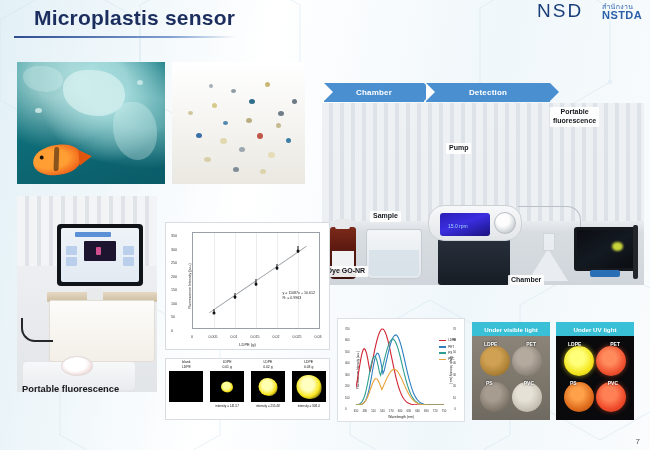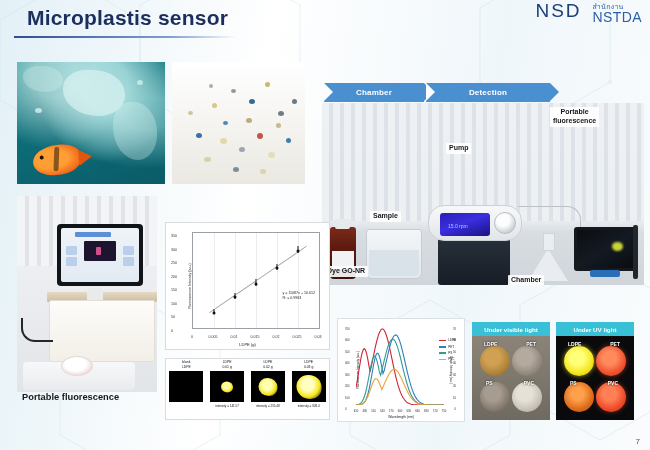--- a/index.html
+++ b/index.html
@@ -11,38 +11,38 @@
   }
   
   #bg-watermark{
     position:absolute;inset:0;
     background:
       linear-gradient(100deg, rgba(222,238,245,.85) 0%, rgba(255,255,255,.95) 38%, rgba(238,246,250,.9) 70%, rgba(250,252,253,1) 100%);
   }
   #bg-watermark svg{position:absolute;inset:0;opacity:.5;}
   
   #slide-title{
-    position:absolute;left:27px;top:6px;
+    position:absolute;left:34px;top:6px;
     font-size:21px;font-weight:bold;color:#1c2e5e;letter-spacing:.2px;
     white-space:nowrap;
   }
   #title-underline{
     position:absolute;left:14px;top:36px;width:222px;height:2px;
     background:linear-gradient(90deg,#2f4c8f 0%,#7f9fd0 70%,rgba(127,159,208,0) 100%);
   }
   #logo{
-    position:absolute;right:8px;top:1px;display:flex;align-items:flex-start;gap:11px;
+    position:absolute;right:8px;top:1px;display:flex;align-items:flex-start;gap:19px;
   }
   #logo-nsd{
     font-size:19px;font-weight:300;color:#1a3f7a;letter-spacing:2px;line-height:1;
     font-family:"Liberation Sans", sans-serif;
   }
   #logo-stack{display:flex;flex-direction:column;line-height:1;padding-top:2px;}
   #logo-thai{font-size:7px;color:#2a5fa8;letter-spacing:.3px;}
-  #logo-nstda{font-size:14px;font-weight:normal;color:#2a5fa8;letter-spacing:.4px;}
+  #logo-nstda{font-size:11px;font-weight:bold;color:#2a5fa8;letter-spacing:.4px;}
 
   
   #process-heading{
     position:absolute;left:288px;top:44px;width:352px;
     text-align:center;font-size:8.7px;color:#2b3c63;line-height:1.45;
   }
   
   #chevron-row{
     position:absolute;left:322px;top:83px;width:322px;height:19px;display:flex;
   }
@@ -168,21 +168,21 @@
   #dev-plank{position:absolute;left:30px;top:96px;width:110px;height:10px;
     background:linear-gradient(180deg,#e5d9c4 0%,#cdbd9f 100%);border-radius:1px;}
   #dev-knob{position:absolute;left:70px;top:92px;width:16px;height:14px;background:#e8eaec;border-radius:3px;}
   #dev-cable{position:absolute;left:4px;top:122px;width:30px;height:22px;border-bottom:2px solid #23262a;border-left:2px solid #23262a;border-radius:0 0 0 14px;}
   #dev-tray{position:absolute;left:6px;top:166px;width:112px;height:28px;
     background:linear-gradient(180deg,#f7f8f9 0%,#e9ebee 100%);border-radius:4px;}
   #dev-dish{position:absolute;left:44px;top:160px;width:30px;height:18px;border-radius:50%;
     background:radial-gradient(ellipse at 45% 40%,#ffffff 0 45%,#f0d8d8 75%,#e7c7c7 100%);border:1px solid #e3dada;}
 
   #label-portable-fluor{
-    position:absolute;left:22px;top:392px;font-size:9.3px;font-weight:bold;color:#15181c;
+    position:absolute;left:22px;top:384px;font-size:9.3px;font-weight:bold;color:#15181c;
   }
 
   
   #quant-badge{
     position:absolute;left:175px;top:200px;width:133px;height:17px;
     background:#fbe2d2;border-radius:2px;
     display:flex;align-items:center;justify-content:center;
     font-size:9px;color:#3a2a1c;
   }
   #quant-chart{

